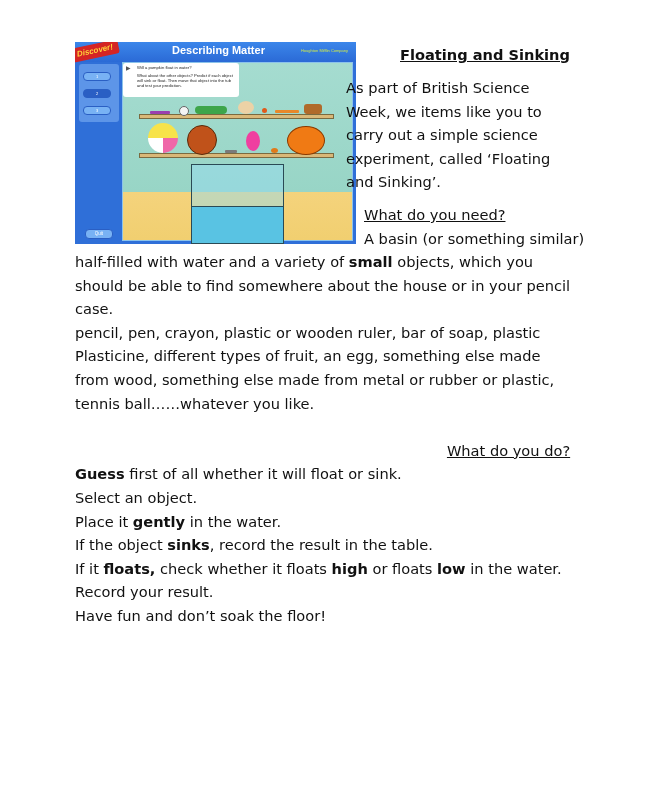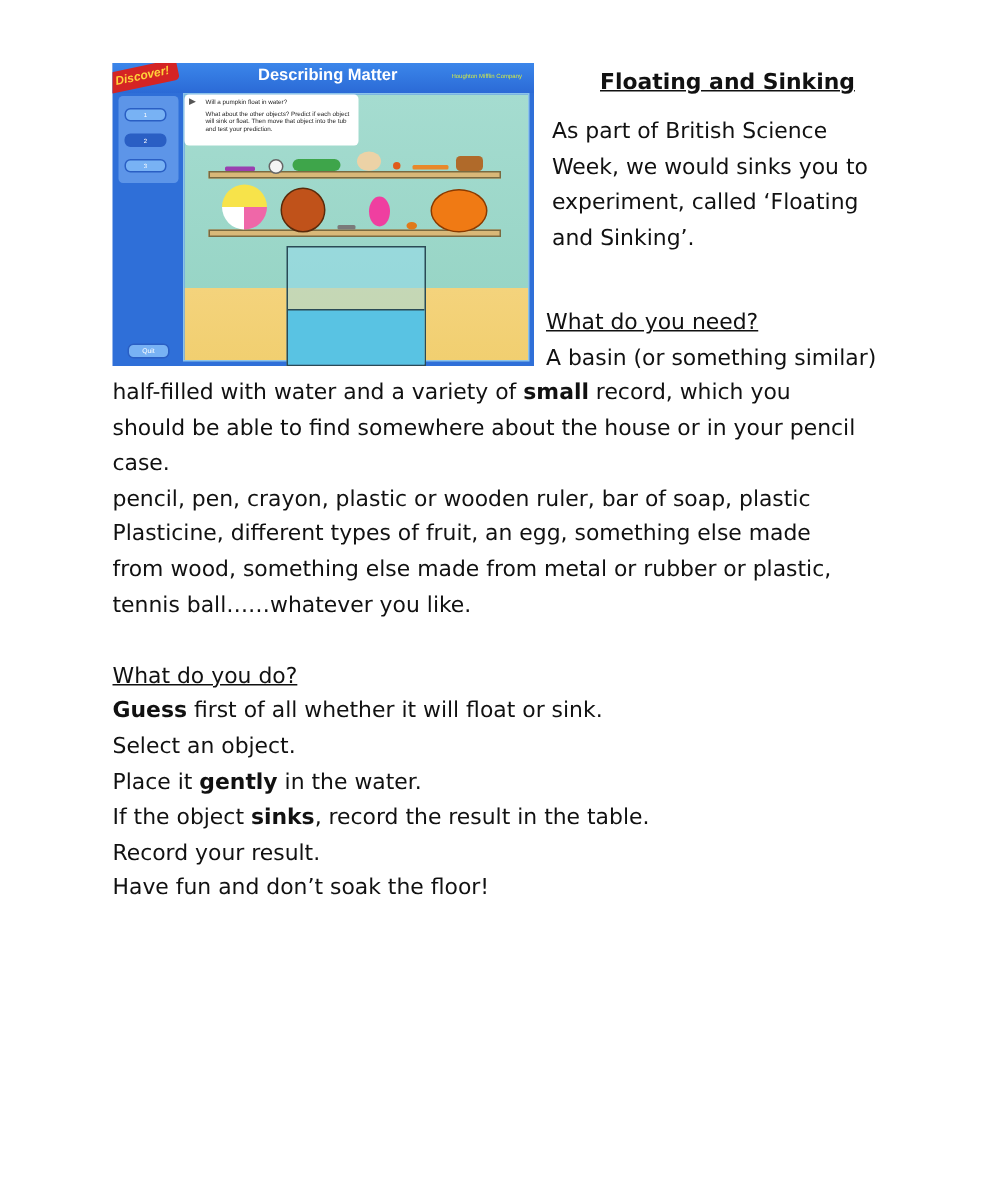--- a/index.html
+++ b/index.html
@@ -1,21 +1,21 @@
 <!DOCTYPE html>
 <html><head>
   <meta charset="utf-8">
   <style>
     html, body { margin: 0; padding: 0; background: #ffffff; }
     body { width: 658px; height: 801px; position: relative; overflow: hidden;
       font-family: "DejaVu Sans", sans-serif; color: #111; }
     .page { position: absolute; left: 0; top: 0; width: 658px; height: 801px; }
     .txt { font-size: 14.6px; line-height: 23.6px; white-space: nowrap; }
     b { font-weight: bold; }
-    .u { text-decoration: underline; }
+    .u { text-decoration: underline; text-align: right; }
 
     
     .shot { position: absolute; left: 75px; top: 42px; width: 281px; height: 202px;
       background: #2f6fd8; overflow: hidden; }
     .shot .header { position: absolute; left: 0; top: 0; width: 281px; height: 20px;
       background: linear-gradient(#3b86ea, #2b6ad6); }
     .shot .banner { position: absolute; left: -4px; top: 2px; width: 48px; height: 14px;
       background: #d42424; color: #ffd23a; font-size: 8px; font-weight: bold;
       font-style: italic; transform: rotate(-12deg); text-align: center; line-height: 14px;
       border-radius: 3px; font-family: "Liberation Sans", sans-serif; }
@@ -90,40 +90,42 @@
     <div class="obj" style="left:196px;top:106px;width:7px;height:5px;background:#e07a1a"></div>
     <div class="obj" style="left:212px;top:84px;width:36px;height:27px;background:#f07a14;border:1px solid #8a3a00"></div>
 
     <div class="tank">
       <div class="water"></div>
     </div>
   </div>
 
   <div class="txt u" style="position:absolute;left:400px;top:43px;font-weight:bold;font-size:14.6px">Floating and Sinking</div>
 
-  <div style="position:absolute;left:368px;top:76px">
+  <div style="position:absolute;left:346px;top:76px">
     <div class="txt">As part of British Science</div>
-    <div class="txt">Week, we would sinks you to</div>
+    <div class="txt">Week, we items like you to</div>
+    <div class="txt">carry out a simple science</div>
     <div class="txt">experiment, called ‘Floating</div>
     <div class="txt">and Sinking’.</div>
   </div>
 
   <div class="txt u" style="position:absolute;left:364px;top:203px">What do you need?</div>
   <div class="txt" style="position:absolute;left:364px;top:227px">A basin (or something similar)</div>
 
   <div style="position:absolute;left:75px;top:250px">
-    <div class="txt"><span>half-filled with water and a variety of </span><b>small</b><span> record, which you</span></div>
+    <div class="txt"><span>half-filled with water and a variety of </span><b>small</b><span> objects, which you</span></div>
     <div class="txt">should be able to find somewhere about the house or in your pencil</div>
     <div class="txt">case.</div>
     <div class="txt">pencil, pen, crayon, plastic or wooden ruler, bar of soap, plastic</div>
     <div class="txt">Plasticine, different types of fruit, an egg, something else made</div>
     <div class="txt">from wood, something else made from metal or rubber or plastic,</div>
     <div class="txt">tennis ball……whatever you like.</div>
     <div class="txt">&nbsp;</div>
     <div class="txt u">What do you do?</div>
     <div class="txt"><b>Guess</b><span> first of all whether it will float or sink.</span></div>
     <div class="txt">Select an object.</div>
     <div class="txt"><span>Place it </span><b>gently</b><span> in the water.</span></div>
     <div class="txt"><span>If the object </span><b>sinks</b><span>, record the result in the table.</span></div>
+    <div class="txt"><span>If it </span><b>floats,</b><span> check whether it floats </span><b>high</b><span> or floats </span><b>low</b><span> in the water.</span></div>
     <div class="txt">Record your result.</div>
     <div class="txt">Have fun and don’t soak the floor!</div>
   </div>
 </div>
 
 </body></html>

